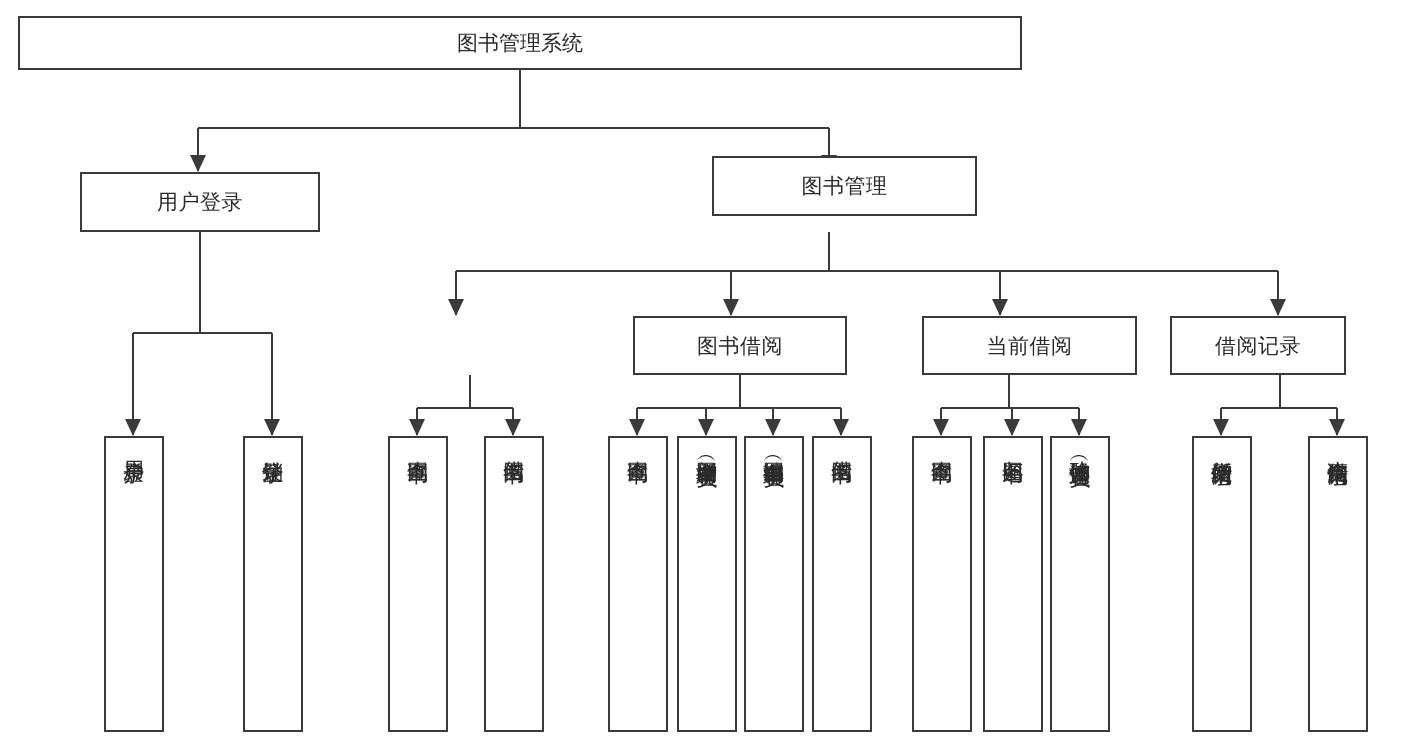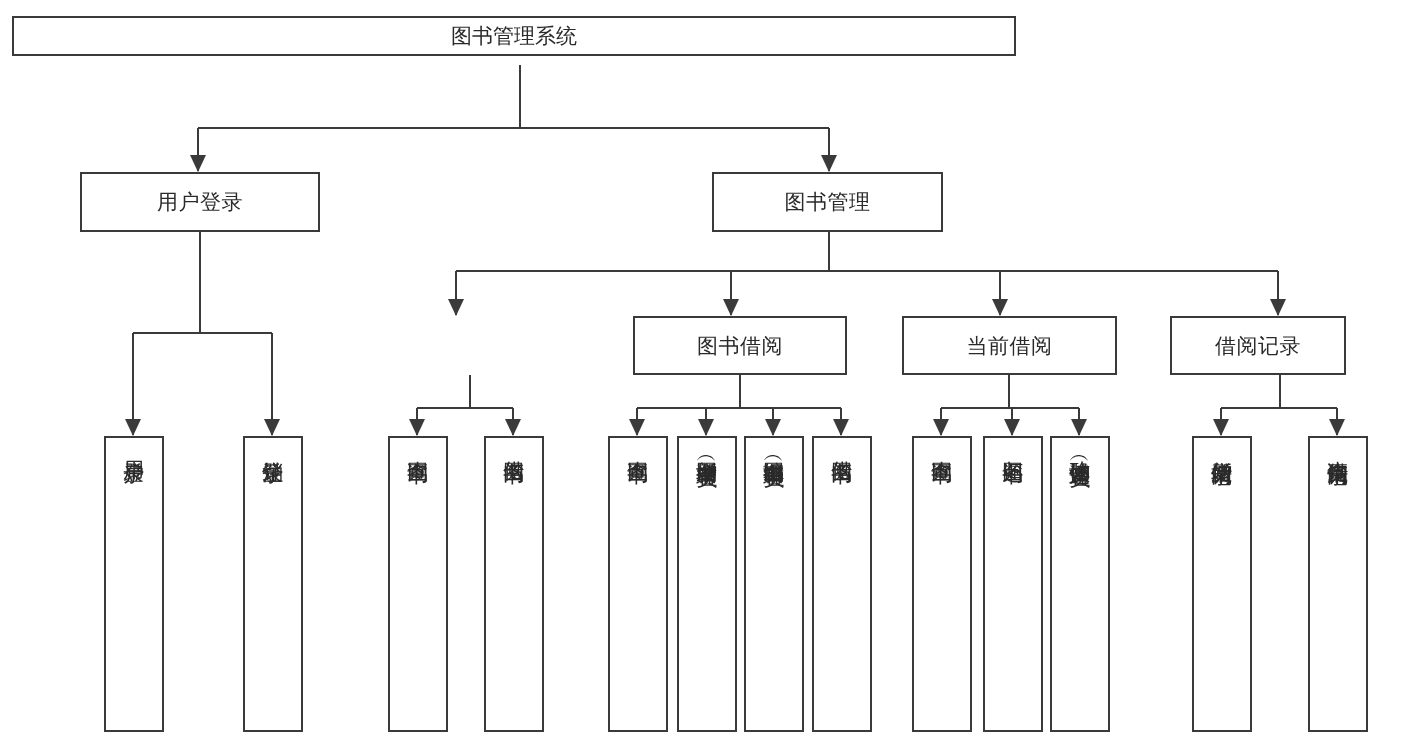--- a/index.html
+++ b/index.html
@@ -121,35 +121,35 @@
       <line x1="1079" y1="408" x2="1079" y2="435" stroke="#3a3a3a" stroke-width="2.5" shape-rendering="crispEdges"></line>
       <path d="M 1071 419 L 1087 419 L 1079 436 Z" fill="#3a3a3a"></path>
       <line x1="1280" y1="375" x2="1280" y2="408" stroke="#3a3a3a" stroke-width="2.5" shape-rendering="crispEdges"></line>
       <line x1="1221" y1="408" x2="1337" y2="408" stroke="#3a3a3a" stroke-width="2.5" shape-rendering="crispEdges"></line>
       <line x1="1221" y1="408" x2="1221" y2="435" stroke="#3a3a3a" stroke-width="2.5" shape-rendering="crispEdges"></line>
       <path d="M 1213 419 L 1229 419 L 1221 436 Z" fill="#3a3a3a"></path>
       <line x1="1337" y1="408" x2="1337" y2="435" stroke="#3a3a3a" stroke-width="2.5" shape-rendering="crispEdges"></line>
       <path d="M 1329 419 L 1345 419 L 1337 436 Z" fill="#3a3a3a"></path>
     </svg>
 
-  <div class="node root" style="left: 12px; top: 16px; width: 1004px; height: 40px;">
+  <div class="node root" style="left: 18px; top: 16px; width: 1004px; height: 54px;">
     <span>图书管理系统</span>
   </div>
 
   <div class="node horiz" style="left: 80px; top: 172px; width: 240px; height: 60px;">
     <span>用户登录</span>
   </div>
-  <div class="node horiz" style="left: 712px; top: 172px; width: 231px; height: 60px;">
+  <div class="node horiz" style="left: 712px; top: 156px; width: 265px; height: 60px;">
     <span>图书管理</span>
   </div>
 
   <div class="node horiz" style="left: 633px; top: 316px; width: 214px; height: 59px;">
     <span>图书借阅</span>
   </div>
-  <div class="node horiz" style="left: 902px; top: 316px; width: 215px; height: 59px; justify-content: center;">
+  <div class="node horiz" style="left: 922px; top: 316px; width: 215px; height: 59px; justify-content: center;">
     <span>当前借阅</span>
   </div>
   <div class="node horiz" style="left: 1170px; top: 316px; width: 176px; height: 59px;">
     <span>借阅记录</span>
   </div>
 
   <div class="node leaf" style="left: 104px; top: 436px; width: 60px; height: 296px;">
     <span class="vtext">用户登录</span>
   </div>
   <div class="node leaf" style="left: 243px; top: 436px; width: 60px; height: 296px;">

